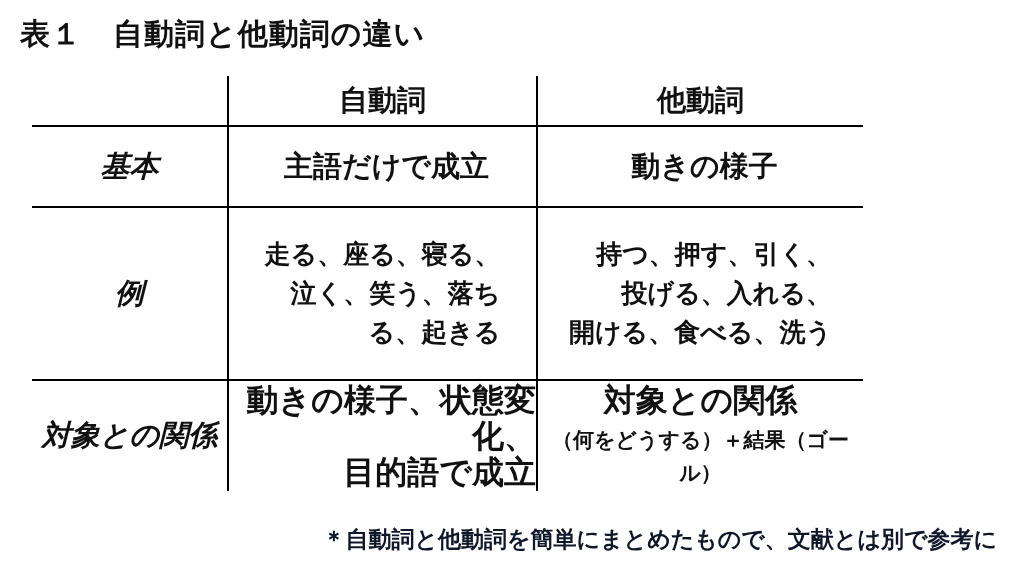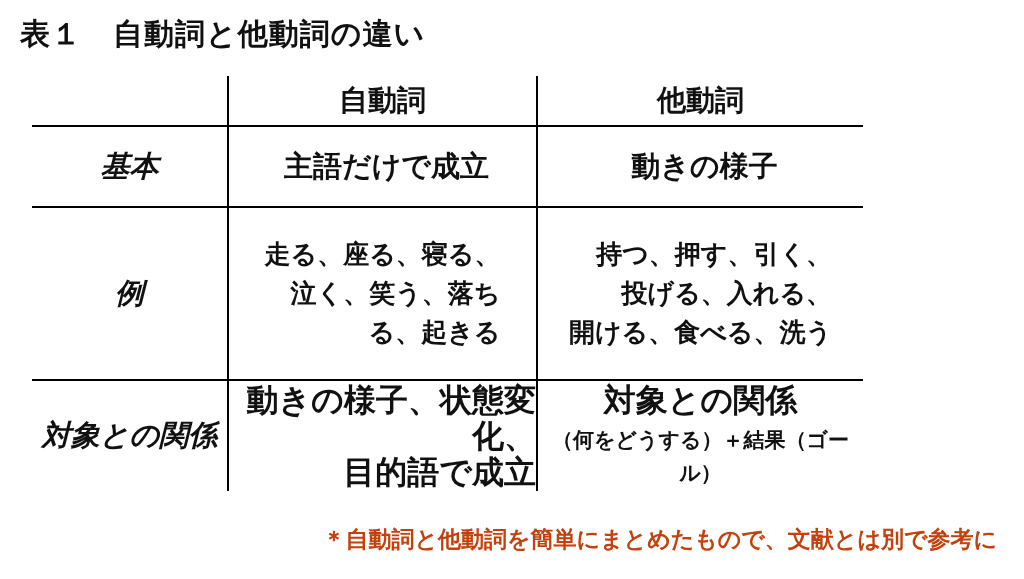--- a/index.html
+++ b/index.html
@@ -59,21 +59,21 @@
 
   .meaning-trans-main { font-size: 32px; line-height: 34px; }
   .meaning-trans-sub  { font-size: 21px; line-height: 33px; margin-top: 6px; }
 
   .footnote {
     position: absolute;
     right: 27px;
     top: 524px;
     font-size: 23px;
     font-weight: bold;
-    color: #c2410c;
+    color: #0f172a;
     white-space: pre;
   }
 </style>
 </head>
 <body>
 
 <div id="canvas">
 
   <div class="title">表１　自動詞と他動詞の違い</div>
 

